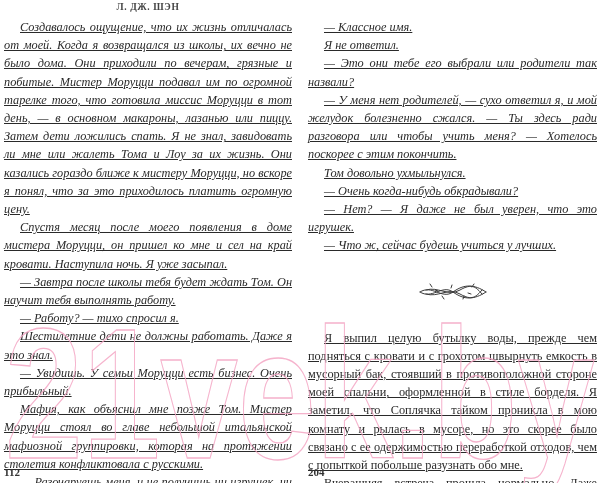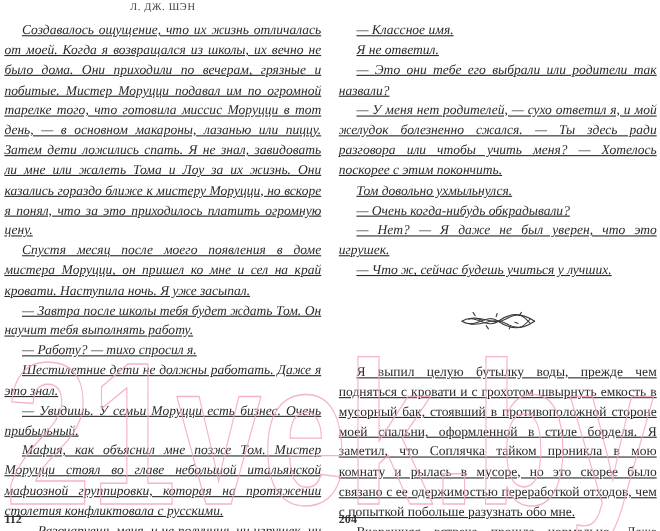--- a/index.html
+++ b/index.html
@@ -8,21 +8,21 @@
       background: #ffffff; position: relative;
       font-family: "Liberation Serif", "DejaVu Serif", serif;
       color: #2a2a2a;
     }
     .page { position: absolute; top: 0; height: 483px; }
     .page.left { left: 4px; width: 288px; }
     .page.right { left: 308px; width: 289px; }
     .running-head {
       position: absolute; top: 2px; left: 0; right: 0;
       text-align: center; font-size: 9.5px; letter-spacing: 0.6px;
-      color: #444; text-transform: uppercase;
+      color: #444; text-transform: uppercase; font-weight: bold;
     }
     .body-text {
       position: absolute; top: 18px; left: 0; right: 0;
       font-size: 12.3px; line-height: 18.2px; text-align: justify;
     }
     .body-text p { margin: 0; text-indent: 16px; text-decoration: underline; }
     .body-text.italic { font-style: italic; }
     .ornament {
       display: flex; justify-content: center; align-items: center;
       height: 74px;

